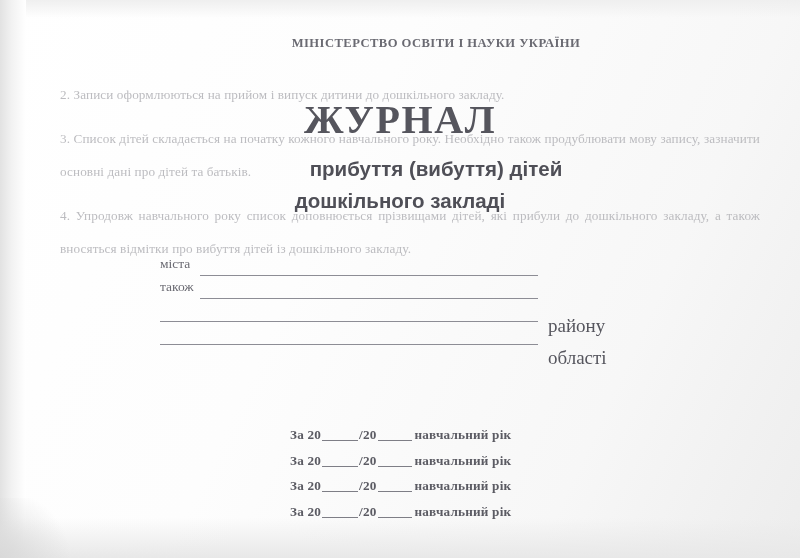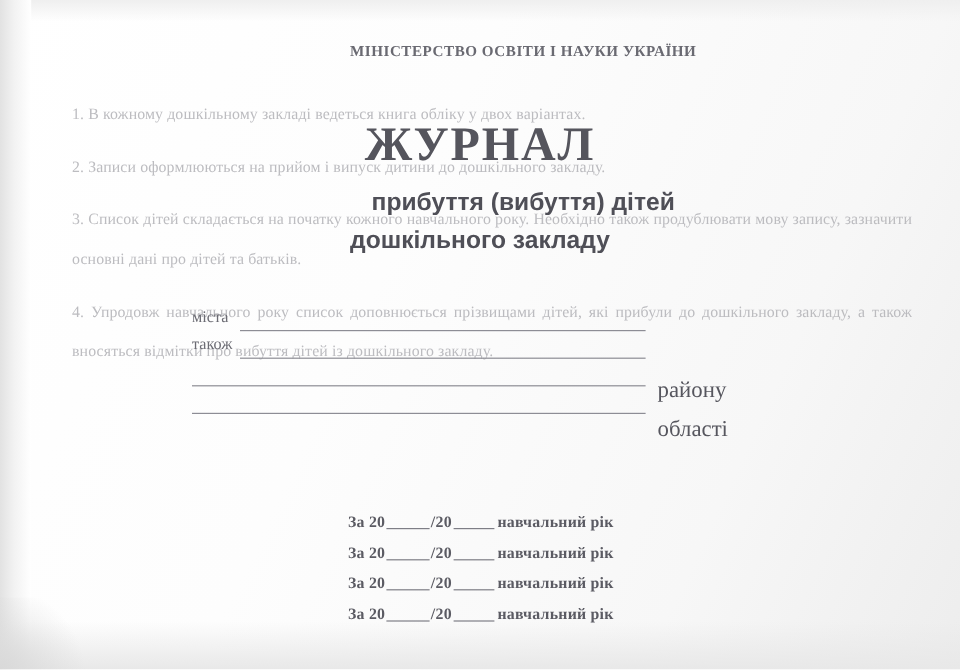--- a/index.html
+++ b/index.html
@@ -204,35 +204,34 @@
 <body>
 
 <div class="page">
 
   <div class="edge-top"></div>
   <div class="edge-left"></div>
   <div class="edge-bottom"></div>
   <div class="edge-corner"></div>
 
   <div class="bleed">
-    <p>1.   В кожному дошкільному закладі ведеться книга обліку у двох варіантах.</p>
     <p>2.   Записи оформлюються на прийом і випуск дитини до дошкільного закладу.</p>
     <p>3.   Список дітей складається на початку кожного навчального року. Необхідно також продублювати мову запису, зазначити основні дані про дітей та батьків.</p>
     <p>4.   Упродовж навчального року список доповнюється прізвищами дітей, які прибули до дошкільного закладу, а також вносяться відмітки про вибуття дітей із дошкільного закладу.</p>
   </div>
 
   <div class="content">
 
     <div class="ministry">МІНІСТЕРСТВО ОСВІТИ І НАУКИ УКРАЇНИ</div>
 
     <div class="title-journal">ЖУРНАЛ</div>
 
     <div class="subtitle1">прибуття (вибуття) дітей</div>
 
-    <div class="subtitle2">дошкільного закладу</div>
+    <div class="subtitle2">дошкільного закладі</div>
 
     <div class="lines">
 
       <div class="line-row">
         <span class="line-label">міста</span>
         <span class="rule rule-a"></span>
       </div>
 
       <div class="line-row">
         <span class="line-label">також</span>

